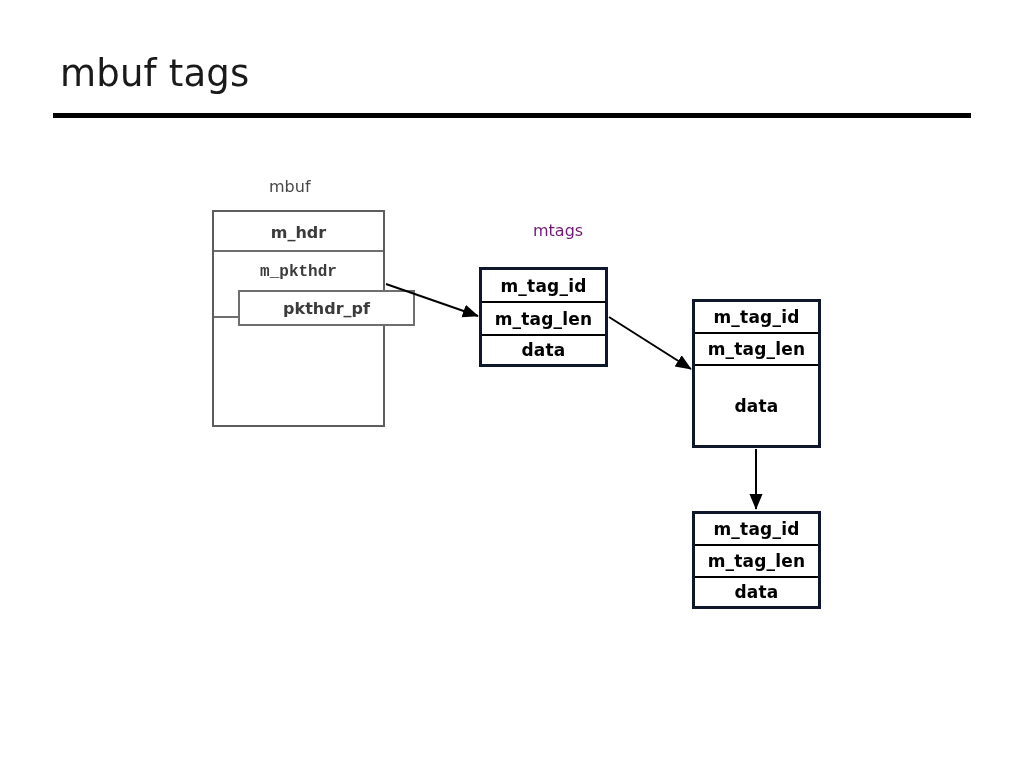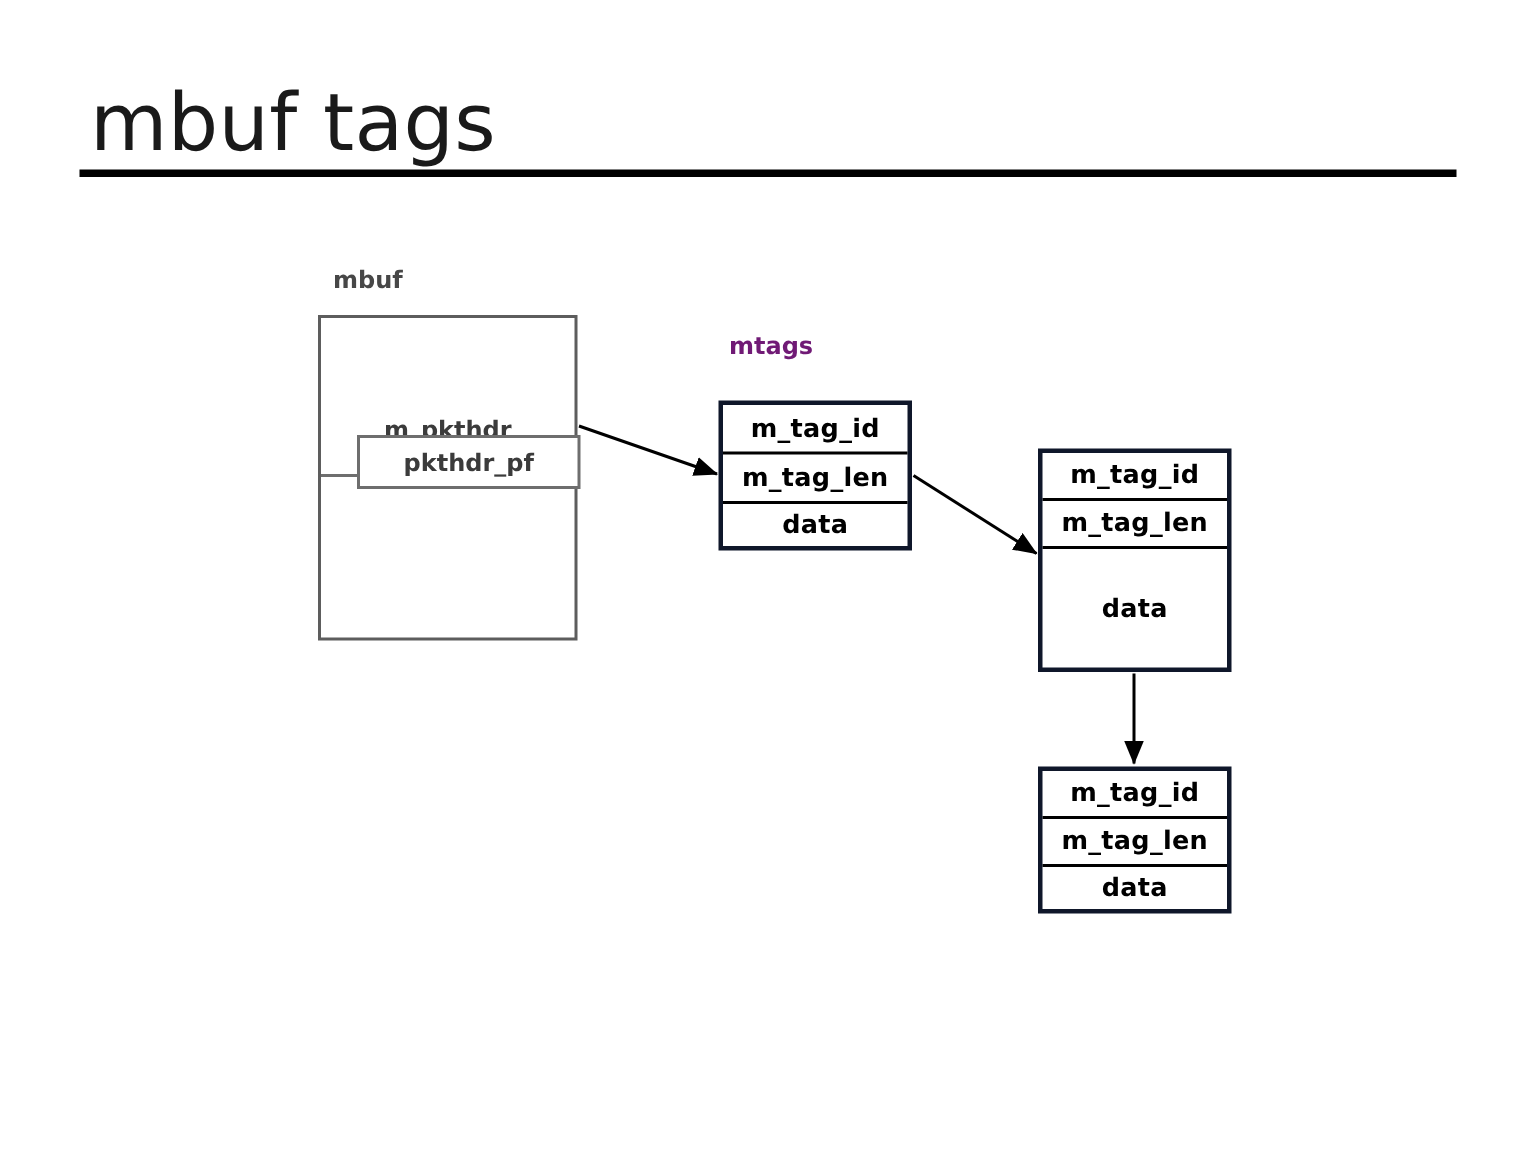--- a/index.html
+++ b/index.html
@@ -15,21 +15,21 @@
     overflow: hidden;
     font-family: "DejaVu Sans", "Liberation Sans", sans-serif;
     color: #000000;
   }
 
   
   .slide-title {
     position: absolute;
     left: 60px;
     top: 55px;
-    font-size: 53px;
+    font-size: 37px;
     font-weight: 400;
     color: #1a1a1a;
     letter-spacing: 0.2px;
     line-height: 1.05;
     white-space: nowrap;
   }
   .title-rule {
     position: absolute;
     left: 53px;
     top: 113px;
@@ -52,22 +52,23 @@
     top: 0;
     width: 1024px;
     height: 768px;
     pointer-events: none;
   }
 
   
   .caption {
     position: absolute;
     font-size: 16px;
-    font-weight: bold;
+    font-weight: normal;
     white-space: nowrap;
+    margin-left: 47px;
   }
   .caption-mbuf {
     left: 222px;
     top: 177px;
     color: #474747;
   }
   .caption-mtags {
     left: 486px;
     top: 221px;
     color: #701a75;
@@ -99,32 +100,33 @@
   .mbuf-row-hdr {
     top: 0;
     height: 40px;
     border-bottom: 2px solid #6e6e6e;
     padding-top: 11px;
   }
   .mbuf-row-pkthdr {
     top: 40px;
     height: 66px;
     border-bottom: 2px solid #6e6e6e;
-    padding-top: 25px;
+    padding-top: 11px;
+    font-family: Liberation Mono, monospace;
   }
   .mbuf-row-body {
     top: 106px;
     height: 107px;
   }
   
   .pkthdr-pf {
     position: absolute;
     left: 24px;
     top: 78px;
-    width: 149px;
+    width: 177px;
     height: 36px;
     box-sizing: border-box;
     border: 2px solid #6e6e6e;
     background: #ffffff;
     display: flex;
     align-items: center;
     justify-content: center;
     font-size: 16px;
     font-weight: bold;
     color: #3b3b3b;
@@ -177,20 +179,21 @@
 
 <div class="slide-title">mbuf tags</div>
 <div class="title-rule"></div>
 
 <div class="diagram">
 
   <div class="caption caption-mbuf">mbuf</div>
   <div class="caption caption-mtags">mtags</div>
 
   <div class="mbuf-box">
+    <div class="mbuf-row mbuf-row-hdr">m_hdr</div>
     <div class="mbuf-row mbuf-row-pkthdr">m_pkthdr</div>
     <div class="mbuf-row mbuf-row-body"></div>
     <div class="pkthdr-pf">pkthdr_pf</div>
   </div>
 
   <div class="mtag-box mtag-1">
     <div class="mtag-cell c0 cell-div">m_tag_id</div>
     <div class="mtag-cell c1 cell-div">m_tag_len</div>
     <div class="mtag-cell c2">data</div>
   </div>

